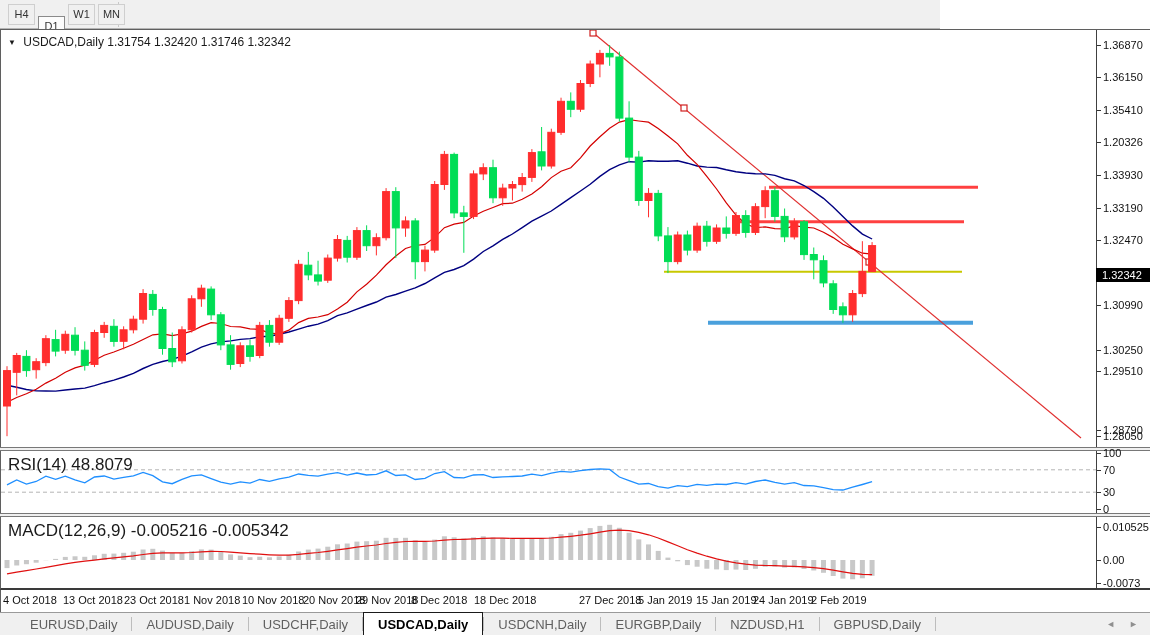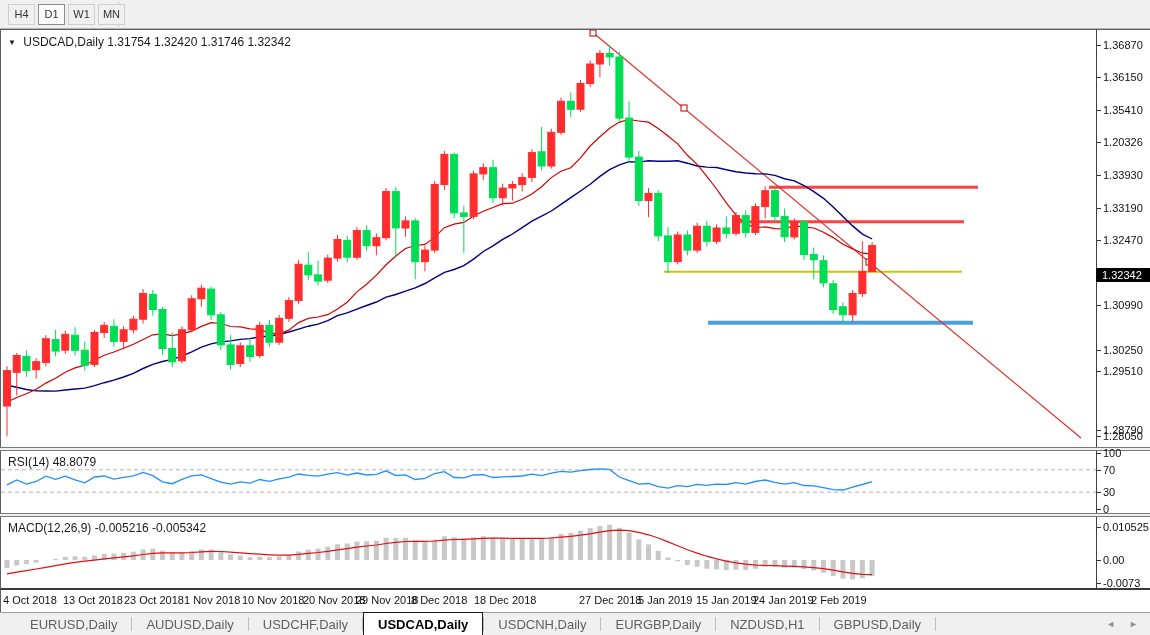--- a/index.html
+++ b/index.html
@@ -1,26 +1,26 @@
 <!DOCTYPE html>
 <html><head>
 <meta charset="utf-8">
 <style>
   * { box-sizing: border-box; margin: 0; padding: 0; }
   html,body { width:1150px; height:635px; overflow:hidden; }
   body { font-family: "Liberation Sans", sans-serif; background:#ffffff; }
   #app { position:relative; width:1150px; height:635px; background:#ffffff; }
 
   
-  #toolbar { position:absolute; left:0; top:0; width:1150px; height:29px;
+  #toolbar { position:absolute; left:0; top:0; width:940px; height:29px;
     background:#f0f0f0; border-bottom:1px solid #b4b4b4; }
   .tf-btn { position:absolute; top:4px; width:27px; height:21px; font-size:11px;
     color:#333; background:#f0f0f0; border:1px solid #cfcfcf; text-align:center;
     line-height:19px; cursor:default; }
-  .tf-btn.active { background:#fcfcfc; border:1px solid #8a8a8a; }
+  .tf-btn.active { background:#fcfcfc; border:1px solid #8a8a8a;margin-top:12px; }
   .tb-sep { position:absolute; top:2px; left:118px; width:1px; height:25px; background:#c8c8c8; }
 
   
   .panel { position:absolute; left:0; width:1150px; background:#fff;
     border-left:1px solid #5f5f5f; }
   #chart-panel { top:29px; height:418px; border-top:1px solid #5f5f5f; }
   #rsi-panel   { top:451px; height:62px; }
   #macd-panel  { top:517px; height:73px; border-bottom:2px solid #3a3a3a; }
   .splitter { position:absolute; left:0; width:1150px; height:4px; background:#f0f0f0;
     border-top:1px solid #787878; border-bottom:1px solid #787878; cursor:row-resize; }
@@ -28,21 +28,21 @@
 
   svg.plot { position:absolute; left:0; top:0; }
   .axis-col { position:absolute; left:1095px; top:0; width:55px; height:100%;
     border-left:1px solid #404040; background:#fff; }
   .axis-label { position:absolute; left:6px; font-size:11px; color:#111; white-space:nowrap; }
   .axis-label::before { content:""; position:absolute; left:-6px; top:6px; width:4px;
     border-top:1px solid #333; }
 
   #chart-title { position:absolute; left:7px; top:5px; font-size:12px; color:#1a1a1a; }
   #chart-title .tri { font-size:8px; vertical-align:1px; margin-right:4px; }
-  .ind-label { position:absolute; left:7px; top:4px; font-size:12px; color:#1a1a1a; }
+  .ind-label { position:absolute; left:7px; top:4px; font-size:17px; color:#1a1a1a; }
 
   #price-box { position:absolute; left:1095px; width:55px; height:14px; background:#000;
     color:#fff; font-size:11px; line-height:14px; padding-left:6px; }
 
   
   #date-axis { position:absolute; left:0; top:590px; width:1150px; height:22px;
     background:#fff; border-left:1px solid #5f5f5f; }
   .date-label { position:absolute; top:4px; font-size:11px; color:#111; white-space:nowrap; }
 
   

